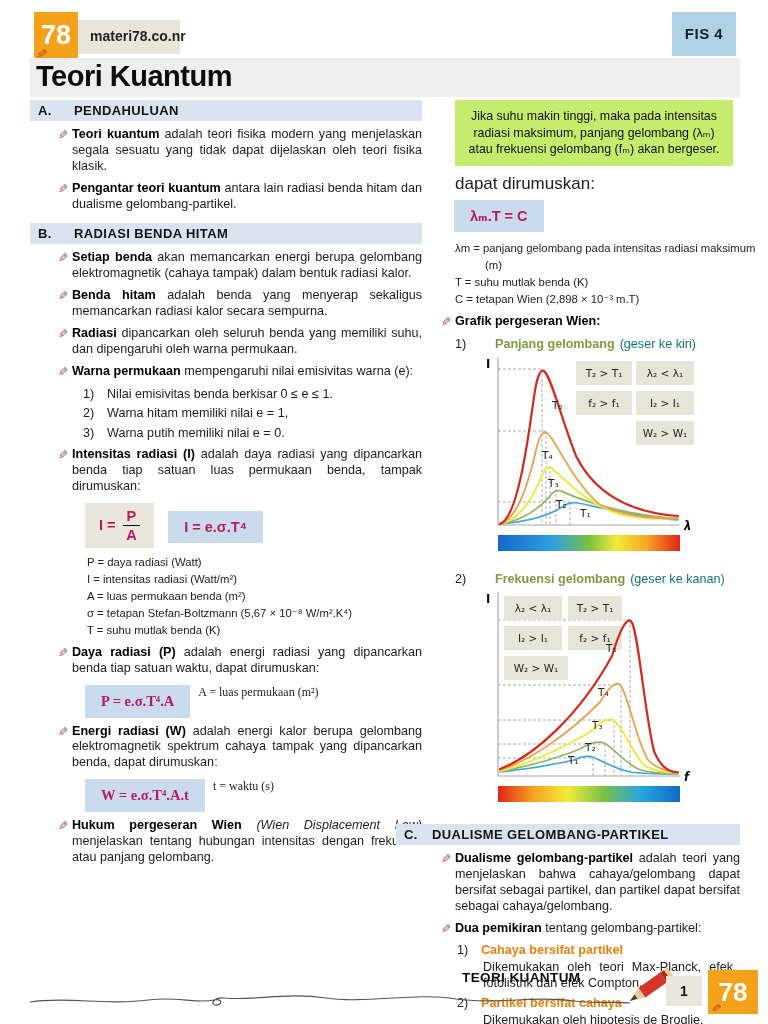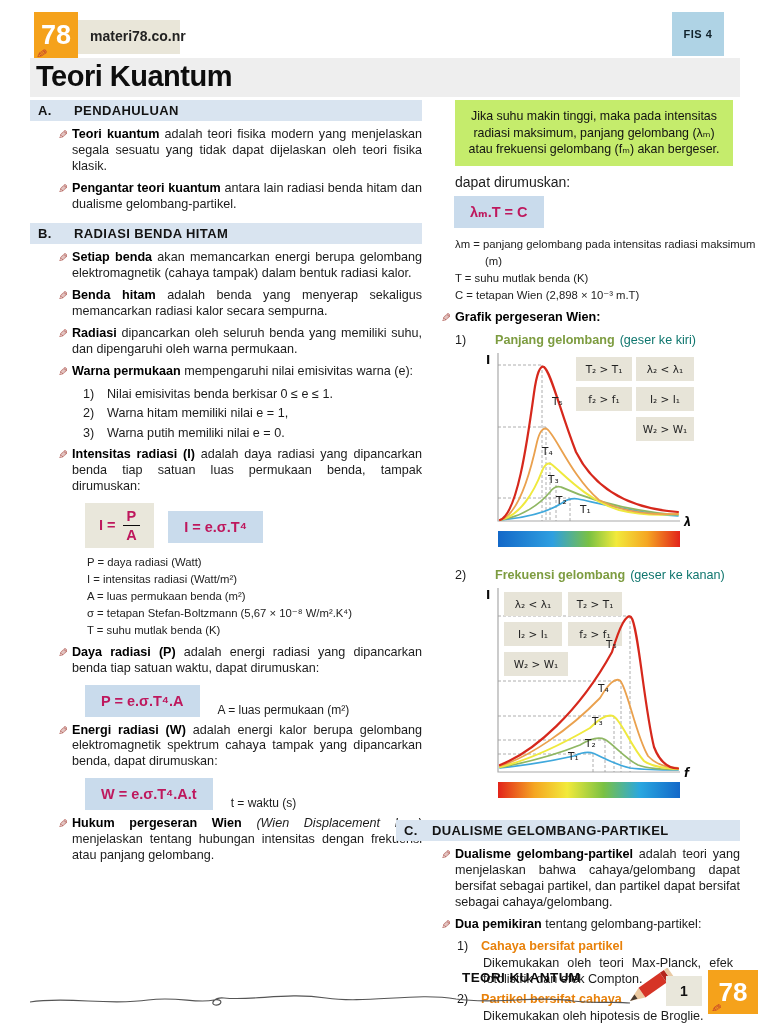--- a/index.html
+++ b/index.html
@@ -5,57 +5,57 @@
   html,body{margin:0;padding:0;background:#fff;}
   .page{position:relative;width:768px;height:1024px;background:#ffffff;overflow:hidden;
         font-family:"Liberation Sans","DejaVu Sans",sans-serif;color:#1c1c1c;}
   
   .site-box{position:absolute;left:46px;top:20px;width:134px;height:34px;background:#e9e6d9;}
   .site-box span{display:block;margin:8px 0 0 44px;font-size:14px;font-weight:bold;color:#222;}
   .logo-box{position:absolute;left:34px;top:12px;width:44px;height:46px;background:#f5a21b;z-index:2;
             color:#fff;font-weight:900;font-size:27px;text-align:center;line-height:46px;}
   .logo-pencil{position:absolute;left:2px;bottom:-2px;font-size:13px;color:#c0392b;
                transform:rotate(100deg);line-height:1;}
-  .fis-box{position:absolute;left:672px;top:12px;width:52px;height:44px;background:#afd3e5;
-           font-weight:bold;font-size:11px;color:#10222b;text-align:center;line-height:44px;letter-spacing:.5px;}
+  .fis-box{position:absolute;left:672px;top:12px;width:64px;height:44px;background:#afd3e5;
+           font-weight:bold;font-size:15px;color:#10222b;text-align:center;line-height:44px;letter-spacing:.5px;}
   .title-bar{position:absolute;left:30px;top:58px;width:710px;height:39px;background:#eeeeee;}
   .title-bar span{display:block;padding:2px 0 0 6px;font-size:29px;font-weight:900;letter-spacing:-.5px;color:#0d0d0d;}
   
   .col-left{position:absolute;left:30px;top:100px;width:392px;}
   .col-right{position:absolute;left:396px;top:100px;width:344px;}
   .sec-head{display:flex;background:#d9e4f0;padding:3px 8px;font-weight:bold;font-size:13px;
             color:#141414;letter-spacing:.4px;margin-bottom:6px;}
   .sec-head .lbl{width:36px;flex:none;}
   .sec-head.c .lbl{width:28px;}
   .bullet{display:flex;margin:6px 0 6px 24px;}
   .col-right .bullet{margin-left:41px;}
   .pencil{flex:none;width:18px;font-size:12px;color:#a5443c;transform:scaleX(-1);
           text-align:center;padding-top:1px;}
   .btext{flex:1;font-size:12.6px;line-height:1.27;text-align:justify;color:#1c1c1c;}
   .btext b{color:#000;}
   .btext i{color:#1c1c1c;}
   .numli{display:flex;margin:3px 0 3px 53px;font-size:12.6px;line-height:1.3;}
   .numli .n{flex:none;width:24px;}
   .frow{display:flex;align-items:flex-end;margin:8px 0 6px 55px;gap:14px;}
-  .frow2{display:flex;align-items:flex-end;margin:8px 0 6px 55px;gap:18px;}
+  .frow2{display:flex;align-items:flex-start;margin:8px 0 6px 55px;gap:8px;font-family:Liberation Serif, serif;}
   .fbox{display:inline-block;font-weight:bold;font-size:14.5px;color:#be185d;padding:8px 16px;}
   .blue{background:#c9dbec;}
   .beige{background:#e9e7db;}
   .frac-box{display:flex;align-items:center;gap:7px;padding:5px 14px;}
   .frac{display:inline-block;text-align:center;}
   .frac .num{display:block;border-bottom:1.6px solid #0a0a0a;padding:0 4px 1px;}
   .frac .den{display:block;padding-top:1px;}
   .fnote{font-size:12px;color:#1c1c1c;padding-bottom:4px;}
   .frow2 .fnote{padding-bottom:0;}
   .defs{margin:2px 0 4px 57px;font-size:11.3px;line-height:1.5;color:#222;}
   .defs div{white-space:nowrap;}
   
   .green-note{margin-left:59px;width:278px;box-sizing:border-box;background:#c5ec6c;
               padding:8px 9px;font-size:12.4px;line-height:1.35;text-align:center;color:#111;}
-  .rc-line{margin:8px 0 2px 59px;font-size:14px;}
+  .rc-line{margin:8px 0 2px 59px;font-size:17px;}
   .rc-formula{margin:6px 0 8px 58px;}
   .rc-defs{margin:2px 0 2px 59px;font-size:11.3px;line-height:1.5;color:#222;}
   .def-hang{padding-left:30px;text-indent:-30px;width:290px;}
   .gtitle{display:flex;margin:7px 0 2px 59px;font-size:12.6px;}
   .gtitle .n{flex:none;width:24px;}
   .gname{font-weight:bold;color:#7d9c40;padding-left:16px;}
   .gdir{margin-left:5px;color:#0f766e;}
   .graph{display:block;margin-left:88px;}
   .graph text{font-family:"DejaVu Sans",sans-serif;}
   .points .phead{display:flex;margin:5px 0 2px 61px;font-size:12.6px;}

